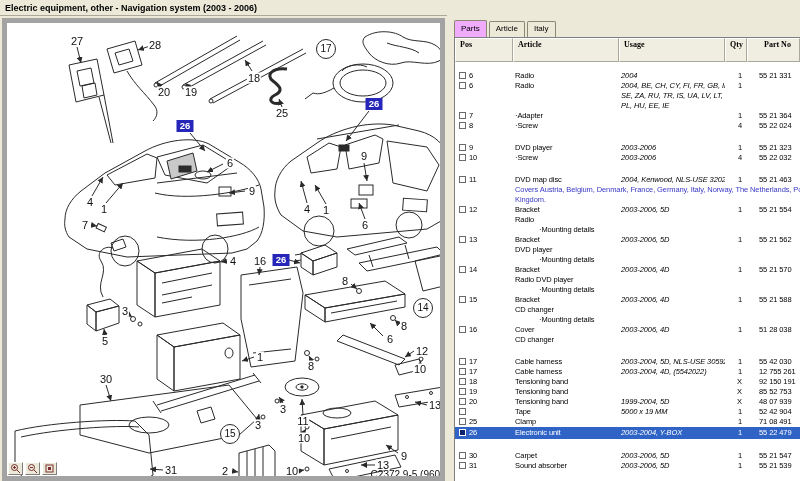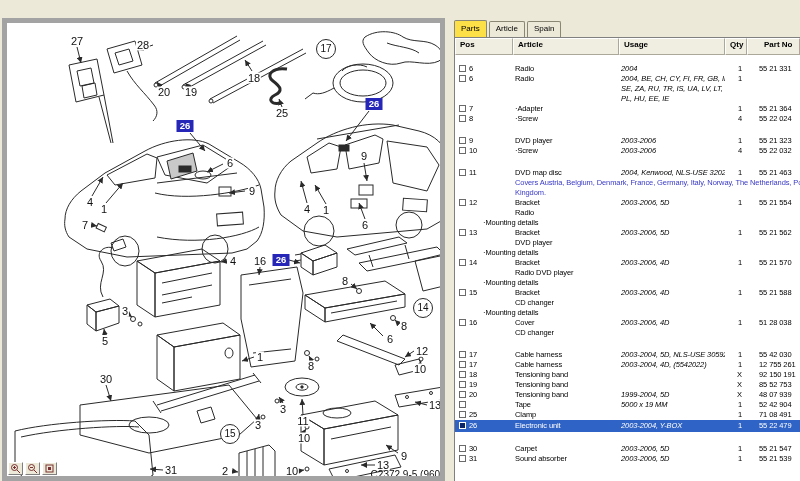--- a/index.html
+++ b/index.html
@@ -27,56 +27,57 @@
   .zoombtns { position:absolute; left:1px; bottom:1px; display:flex; gap:2px; }
   .zoombtn { width:15px; height:13px; background:#ECE9D8; border:1px solid;
     border-color:#fff #808080 #808080 #fff; padding:0; display:flex; align-items:center;
     justify-content:center; cursor:pointer; }
 
   
   .tabbar { position:absolute; left:454px; top:21px; height:16px; display:flex; align-items:flex-end; }
   .tab { font-size:8px; color:#000; background:#ECE9D8; border:1px solid #8a8774;
     border-bottom:none; border-radius:2px 2px 0 0; padding:2px 6px 1px 6px; margin-right:2px;
     height:12px; box-sizing:content-box; }
-  .tab.active { background:#fde047; padding-top:3px; position:relative; z-index:2; }
+  .tab.active { background:#f0abfc; padding-top:3px; position:relative; z-index:2; }
 
   .tablepanel { position:absolute; left:454px; top:37px; width:346px; height:444px;
     background:#fff; border-left:1px solid #808080; border-top:1px solid #808080;
     box-sizing:border-box; overflow:hidden; }
-  .thead { display:grid; grid-template-columns:58px 106px 106px 22px 1fr; height:17px; }
+  .thead { display:grid; grid-template-columns:58px 106px 106px 22px 1fr; height:24px;font-family:Liberation Serif, serif; }
   .hcell { font-size:8px; font-weight:bold; background:#F0EEE1; color:#000;
     border-top:1px solid #fff; border-left:1px solid #fff;
     border-right:1px solid #aca899; border-bottom:1px solid #aca899;
     padding:1px 0 0 4px; box-sizing:border-box; white-space:nowrap; overflow:hidden; }
   .hcell.part { padding-left:16px; }
 
   .tbody { padding-top:9px; font-size:7.5px; letter-spacing:-0.1px; color:#000; }
   .row { display:grid; grid-template-columns:58px 106px 106px 22px 1fr; }
   .gap { margin-top:12px; }
   .line { height:10px; line-height:10px; white-space:nowrap; overflow:hidden; }
   .cell { overflow:hidden; }
   .poscell { display:flex; gap:3px; padding-left:4px; }
   .cb { width:7px; height:7px; border:1px solid #6a6a6a; background:#fff; margin-top:1px;
     flex:none; box-sizing:border-box; }
   .article { padding-left:2px; }
   .usage { padding-left:2px;font-style:italic; }
   .qty { text-align:right; padding-right:5px; }
   .part { padding-left:12px; }
-  .subrow { padding-left:28px; height:10px; line-height:10px; font-size:7.5px; white-space:nowrap; }
+  .subrow { padding-left:84px; height:10px; line-height:10px; font-size:7.5px; white-space:nowrap; }
   .noterow { padding-left:60px; height:10px; line-height:10px; color:#3a3ac6;
     white-space:nowrap; overflow:hidden; }
   .selblock { background:#2f63c5; color:#fff; padding:1px 0; }
   .selblock .noterow { color:#fff; }
   .selblock .cb { border-color:#fff; background:#0a246a; }
 </style>
 </head>
 <body>
 
 <div class="app">
 
+  <div class="titlebar">Electric equipment, other - Navigation system  (2003 - 2006)</div>
 
   <div class="diagram">
     <svg class="art" width="441" height="461" viewBox="0 0 441 461">
       <defs>
         <marker id="ah" markerWidth="7" markerHeight="6" refX="6" refY="3" orient="auto">
           <path d="M0 0 L6 3 L0 6 Z" fill="#2a2a2a"></path>
         </marker>
       </defs>
       <g stroke="#2a2a2a" stroke-width="1" fill="none">
 
@@ -250,21 +251,21 @@
         <line x1="291" y1="448" x2="297" y2="447"></line>
         <line x1="156" y1="447" x2="143" y2="446"></line>
         <line x1="225" y1="448" x2="231" y2="449"></line>
         <line x1="368" y1="442" x2="354" y2="442"></line>
         <line x1="391" y1="430" x2="379" y2="422"></line>
       </g>
     </svg>
 
     <div id="callouts">
         <div class="callout plain" style="left: 70px; top: 18px;">27</div>
-        <div class="callout plain" style="left: 136px; top: 22px;">28</div>
+        <div class="callout plain" style="left: 148px; top: 22px;">28</div>
         <div class="callout plain" style="left: 157px; top: 69px;">20</div>
         <div class="callout plain" style="left: 184px; top: 69px;">19</div>
         <div class="callout plain" style="left: 247px; top: 55px;">18</div>
         <div class="callout plain" style="left: 275px; top: 90px;">25</div>
         <div class="callout circled" style="left: 319px; top: 26px;">17</div>
         <div class="callout badge" style="left: 178px; top: 103px; background: rgb(38, 38, 184);">26</div>
         <div class="callout badge" style="left: 367px; top: 81px; background: rgb(38, 38, 184);">26</div>
         <div class="callout badge" style="left: 274px; top: 237px; background: rgb(38, 38, 184);">26</div>
         <div class="callout plain" style="left: 223px; top: 140px;">6</div>
         <div class="callout plain" style="left: 245px; top: 168px;">9</div>
@@ -324,21 +325,21 @@
             <rect x="2" y="2" width="7" height="7" fill="none" stroke="#7a3030"></rect>
             <rect x="4" y="4" width="3" height="3" fill="#7a3030"></rect>
           </svg>
         </button>
       </div>
   </div>
 
   <div class="tabbar" id="tabbar">
       <div class="tab active">Parts</div>
       <div class="tab">Article</div>
-      <div class="tab">Spain</div>
+      <div class="tab">Italy</div>
     </div>
 
   <div class="tablepanel">
     <div class="thead" id="thead">
         <div class="hcell">Pos</div>
         <div class="hcell">Article</div>
         <div class="hcell">Usage</div>
         <div class="hcell">Qty</div>
         <div class="hcell part">Part No</div>
       </div>

